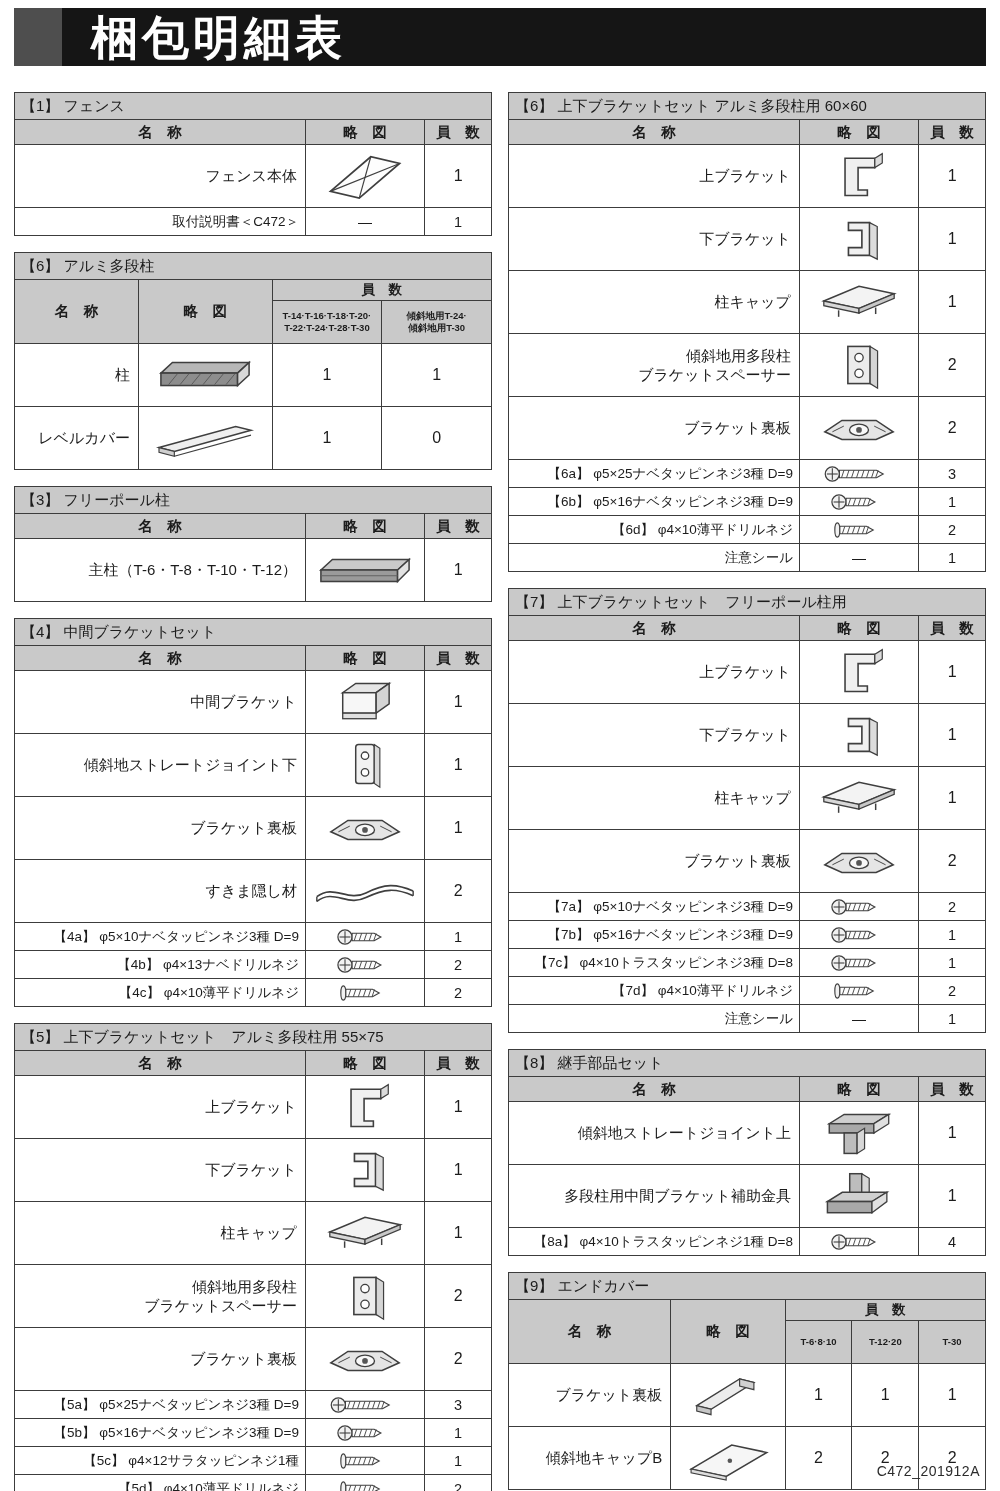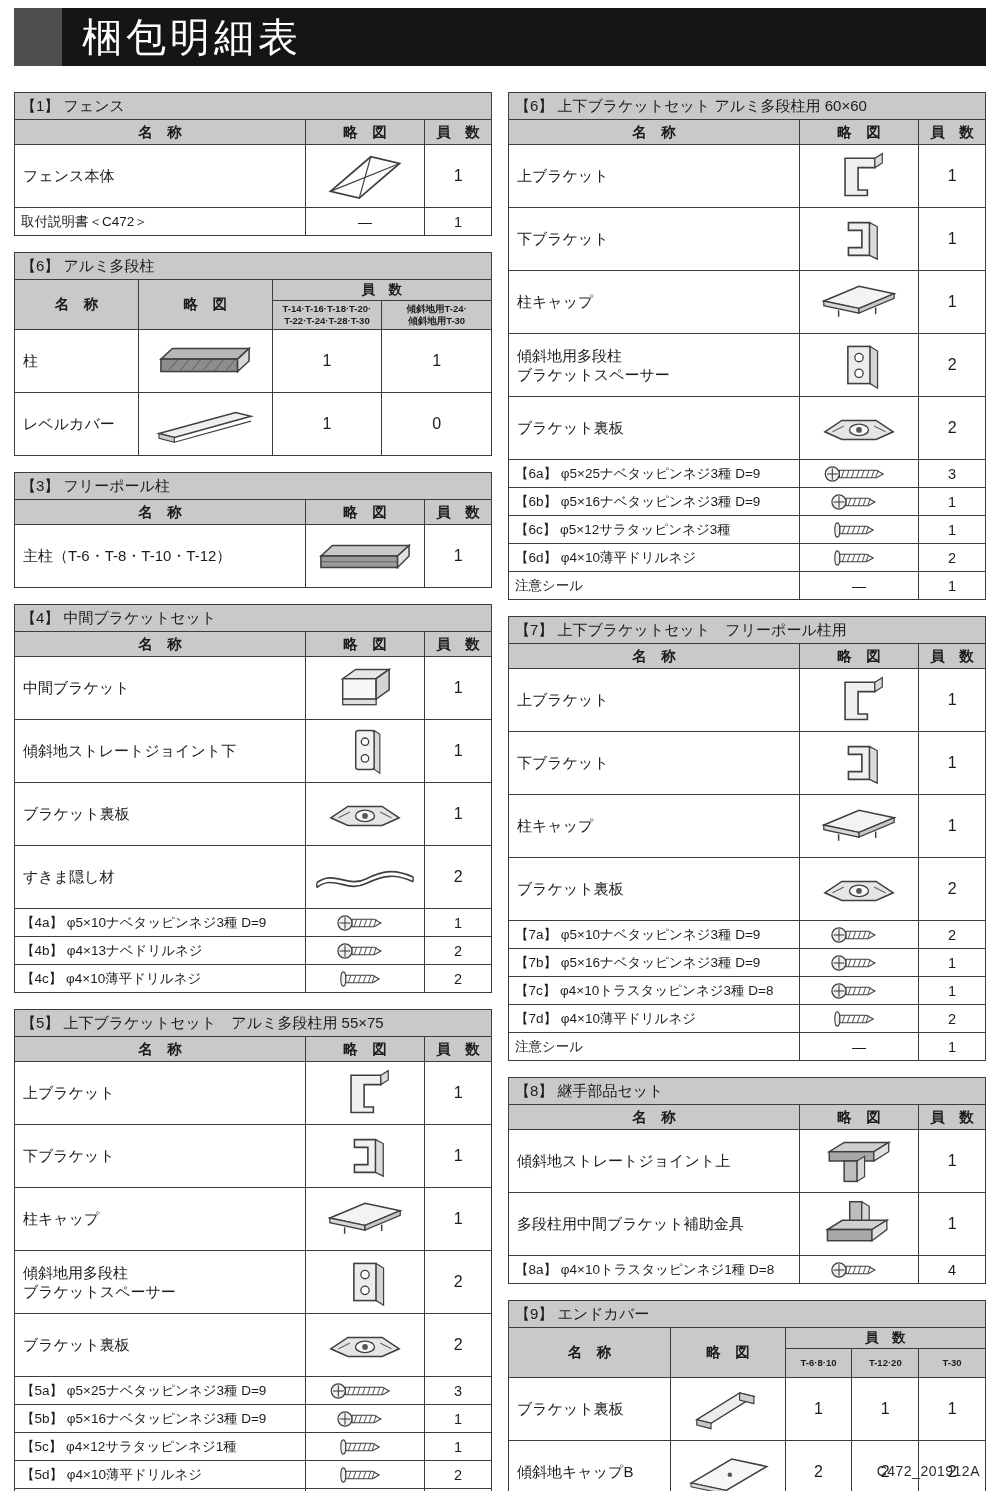--- a/index.html
+++ b/index.html
@@ -12,35 +12,35 @@
   html,body{margin:0;padding:0;}
   body{
     width:1000px;height:1491px;background:#ffffff;
     font-family:"Liberation Sans","DejaVu Sans",sans-serif;
     color:var(--text);
   }
   .page{position:relative;width:1000px;height:1491px;box-sizing:border-box;
         padding:8px 14px;overflow:hidden;background:#fff;}
   .title-bar{display:flex;align-items:center;height:58px;background:var(--header-bg);}
   .title-block{width:48px;height:100%;background:var(--header-accent);margin-right:16px;flex:none;}
-  .page-title{color:#ffffff;font-size:40px;font-weight:normal;letter-spacing:4px;margin:4px;line-height:1;}
+  .page-title{color:#ffffff;font-size:47px;font-weight:bold;letter-spacing:4px;margin:13px;line-height:1;}
   .columns{display:flex;gap:16px;margin-top:26px;}
   .col{width:478px;flex:none;display:flex;flex-direction:column;gap:16px;}
 
   table.pt{width:100%;border-collapse:collapse;table-layout:fixed;}
   .pt td{border:1.5px solid var(--border);vertical-align:middle;background:#fff;}
   tr.trow td{background:var(--table-header-bg);font-weight:normal;font-size:15px;padding:3px 6px;height:20px;text-align:left;}
   tr.hrow td{background:var(--table-header-bg);font-weight:bold;font-size:14.5px;text-align:center;padding:2px;height:20px;}
   tr.hrow td.qtop{height:13px;padding:1px;font-size:13.5px;}
-  tr.srow td.subh{background:var(--table-header-bg);font-weight:bold;font-size:9.5px;line-height:1.25;white-space:pre-line;padding:1px;height:26px;}
+  tr.srow td.subh{background:var(--table-header-bg);font-weight:bold;font-size:9.5px;line-height:1.25;white-space:pre-line;padding:8px;height:26px;}
 
   tr.part td{height:56px;}
   tr.screw td, tr.note td{height:23px;}
 
-  td.name{font-size:15px;padding:3px 8px;white-space:pre-line;text-align:left;line-height:1.3;}
+  td.name{font-size:15px;padding:3px 8px;white-space:pre-line;text-align:right;line-height:1.3;}
   tr.screw td.name, tr.note td.name{font-size:13.5px;padding:2px 6px;}
   td.diag{text-align:center;padding:1px;}
   td.qty{text-align:center;font-size:16px;}
   tr.screw td.qty, tr.note td.qty{font-size:14.5px;}
 
   .icon svg{display:inline-block;vertical-align:middle;}
   .dash{font-size:14px;font-weight:normal;}
   .footer{position:absolute;right:20px;bottom:12px;font-size:14px;color:#2b2b2b;letter-spacing:0.5px;}
 </style>
 </head>
@@ -439,29 +439,20 @@
               <td class="diag"><span class="icon"><svg width="66" height="20" viewBox="0 0 70 24">
                     <circle cx="11" cy="12" r="8.5" fill="#f1f1f1" stroke="#3f3f3f" stroke-width="1.5"></circle>
                     <line x1="11" y1="5" x2="11" y2="19" stroke="#3f3f3f" stroke-width="1.3"></line>
                     <line x1="4.5" y1="12" x2="17.5" y2="12" stroke="#3f3f3f" stroke-width="1.3"></line>
                     <polygon points="19.5,7.5 46,7.5 54,12 46,16.5 19.5,16.5" fill="#fdfdfd" stroke="#3f3f3f" stroke-width="1.4"></polygon>
                     <path d="M25,7.5 l-3,9 M31,7.5 l-3,9 M37,7.5 l-3,9 M43,7.5 l-3,9 M48.5,7.8 l-3,8.4" stroke="#3f3f3f" stroke-width="1.1" fill="none"></path>
                   </svg></span></td>
               <td class="qty">1</td>
             </tr>
             <tr class="screw">
-              <td class="name">【6c】 φ5×12サラタッピンネジ3種</td>
-              <td class="diag"><span class="icon"><svg width="66" height="20" viewBox="0 0 70 24">
-                    <ellipse cx="9" cy="12" rx="3" ry="8.5" fill="#f1f1f1" stroke="#3f3f3f" stroke-width="1.4"></ellipse>
-                    <polygon points="12,7.5 44,7.5 52,12 44,16.5 12,16.5" fill="#fdfdfd" stroke="#3f3f3f" stroke-width="1.4"></polygon>
-                    <path d="M18,7.5 l-3,9 M24,7.5 l-3,9 M30,7.5 l-3,9 M36,7.5 l-3,9 M42,7.5 l-3,9 M46.5,7.8 l-3,8.4" stroke="#3f3f3f" stroke-width="1.1" fill="none"></path>
-                  </svg></span></td>
-              <td class="qty">1</td>
-            </tr>
-            <tr class="screw">
               <td class="name">【6d】 φ4×10薄平ドリルネジ</td>
               <td class="diag"><span class="icon"><svg width="66" height="20" viewBox="0 0 70 24">
                     <ellipse cx="9" cy="12" rx="3" ry="8.5" fill="#f1f1f1" stroke="#3f3f3f" stroke-width="1.4"></ellipse>
                     <polygon points="12,7.5 44,7.5 52,12 44,16.5 12,16.5" fill="#fdfdfd" stroke="#3f3f3f" stroke-width="1.4"></polygon>
                     <path d="M18,7.5 l-3,9 M24,7.5 l-3,9 M30,7.5 l-3,9 M36,7.5 l-3,9 M42,7.5 l-3,9 M46.5,7.8 l-3,8.4" stroke="#3f3f3f" stroke-width="1.1" fill="none"></path>
                   </svg></span></td>
               <td class="qty">2</td>
             </tr>
             <tr class="note">
               <td class="name">注意シール</td>

